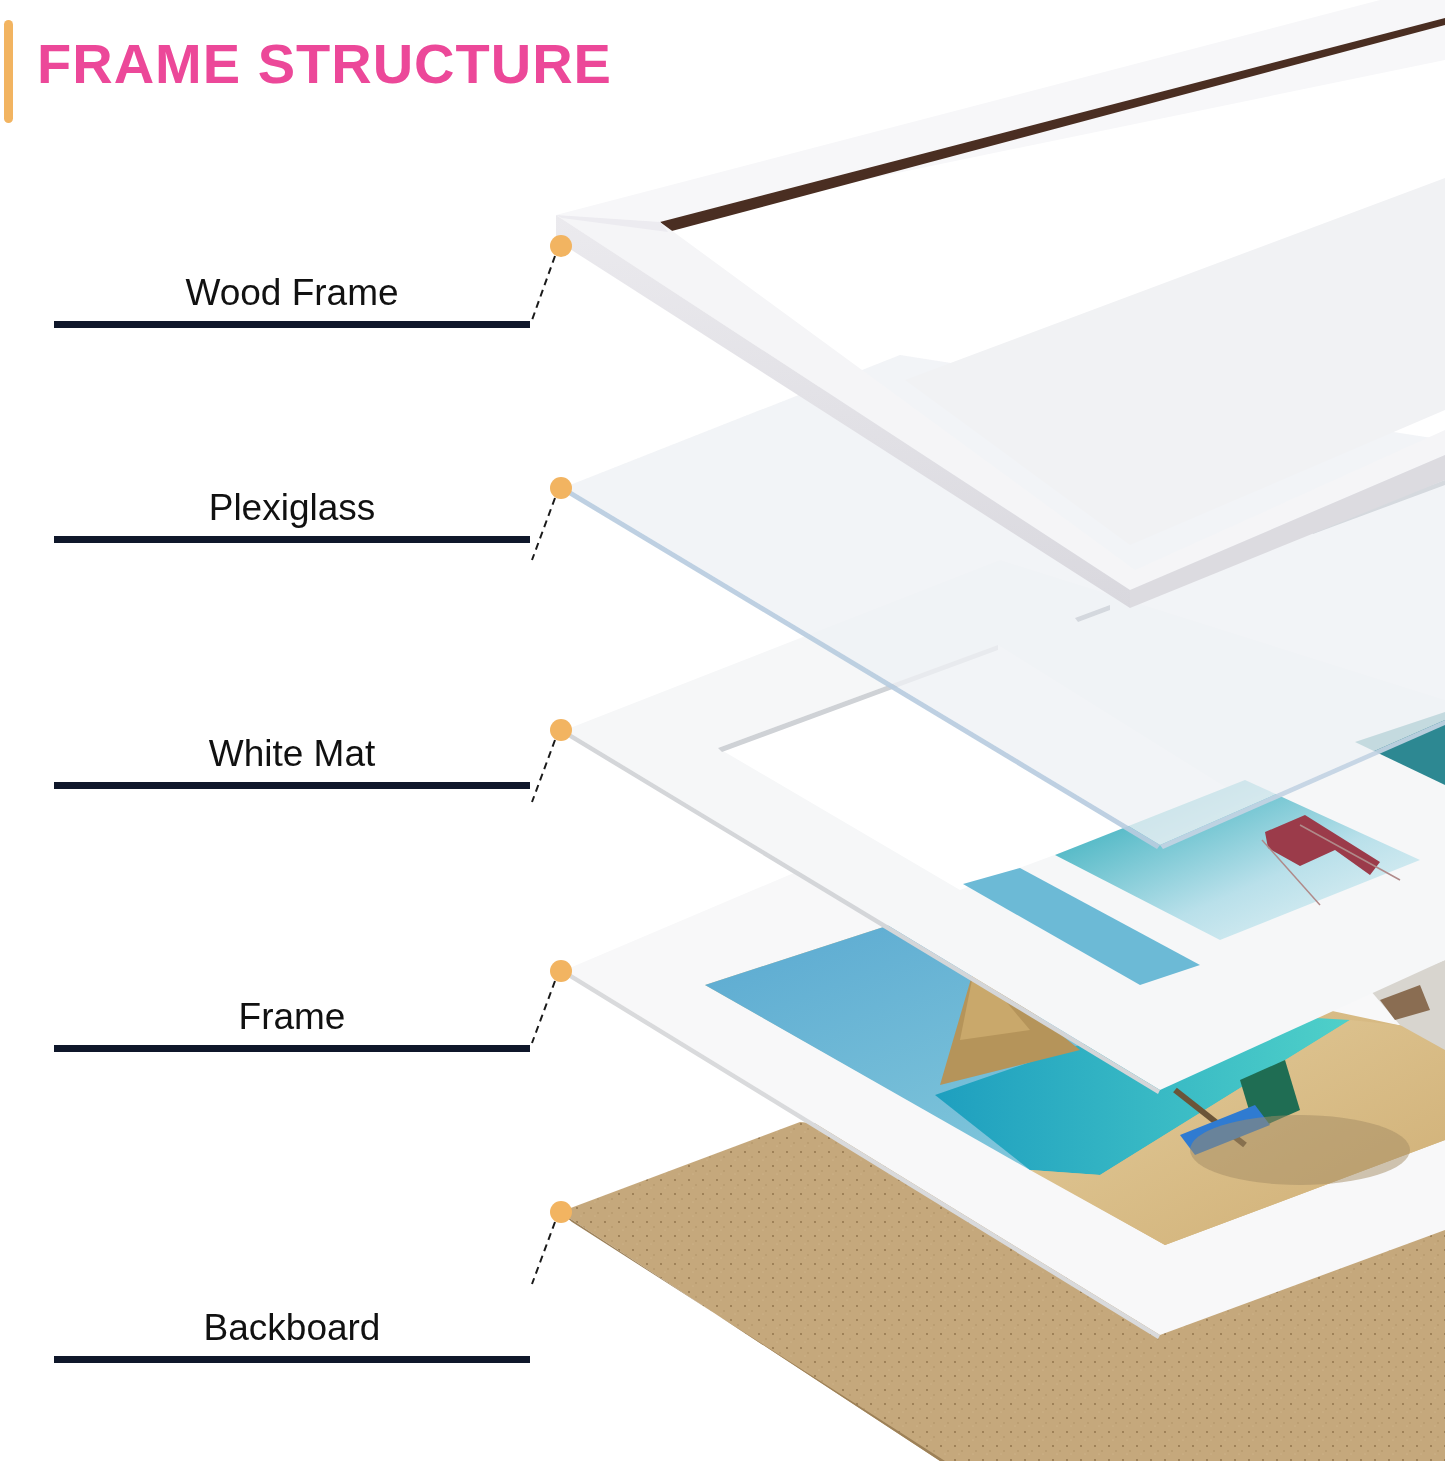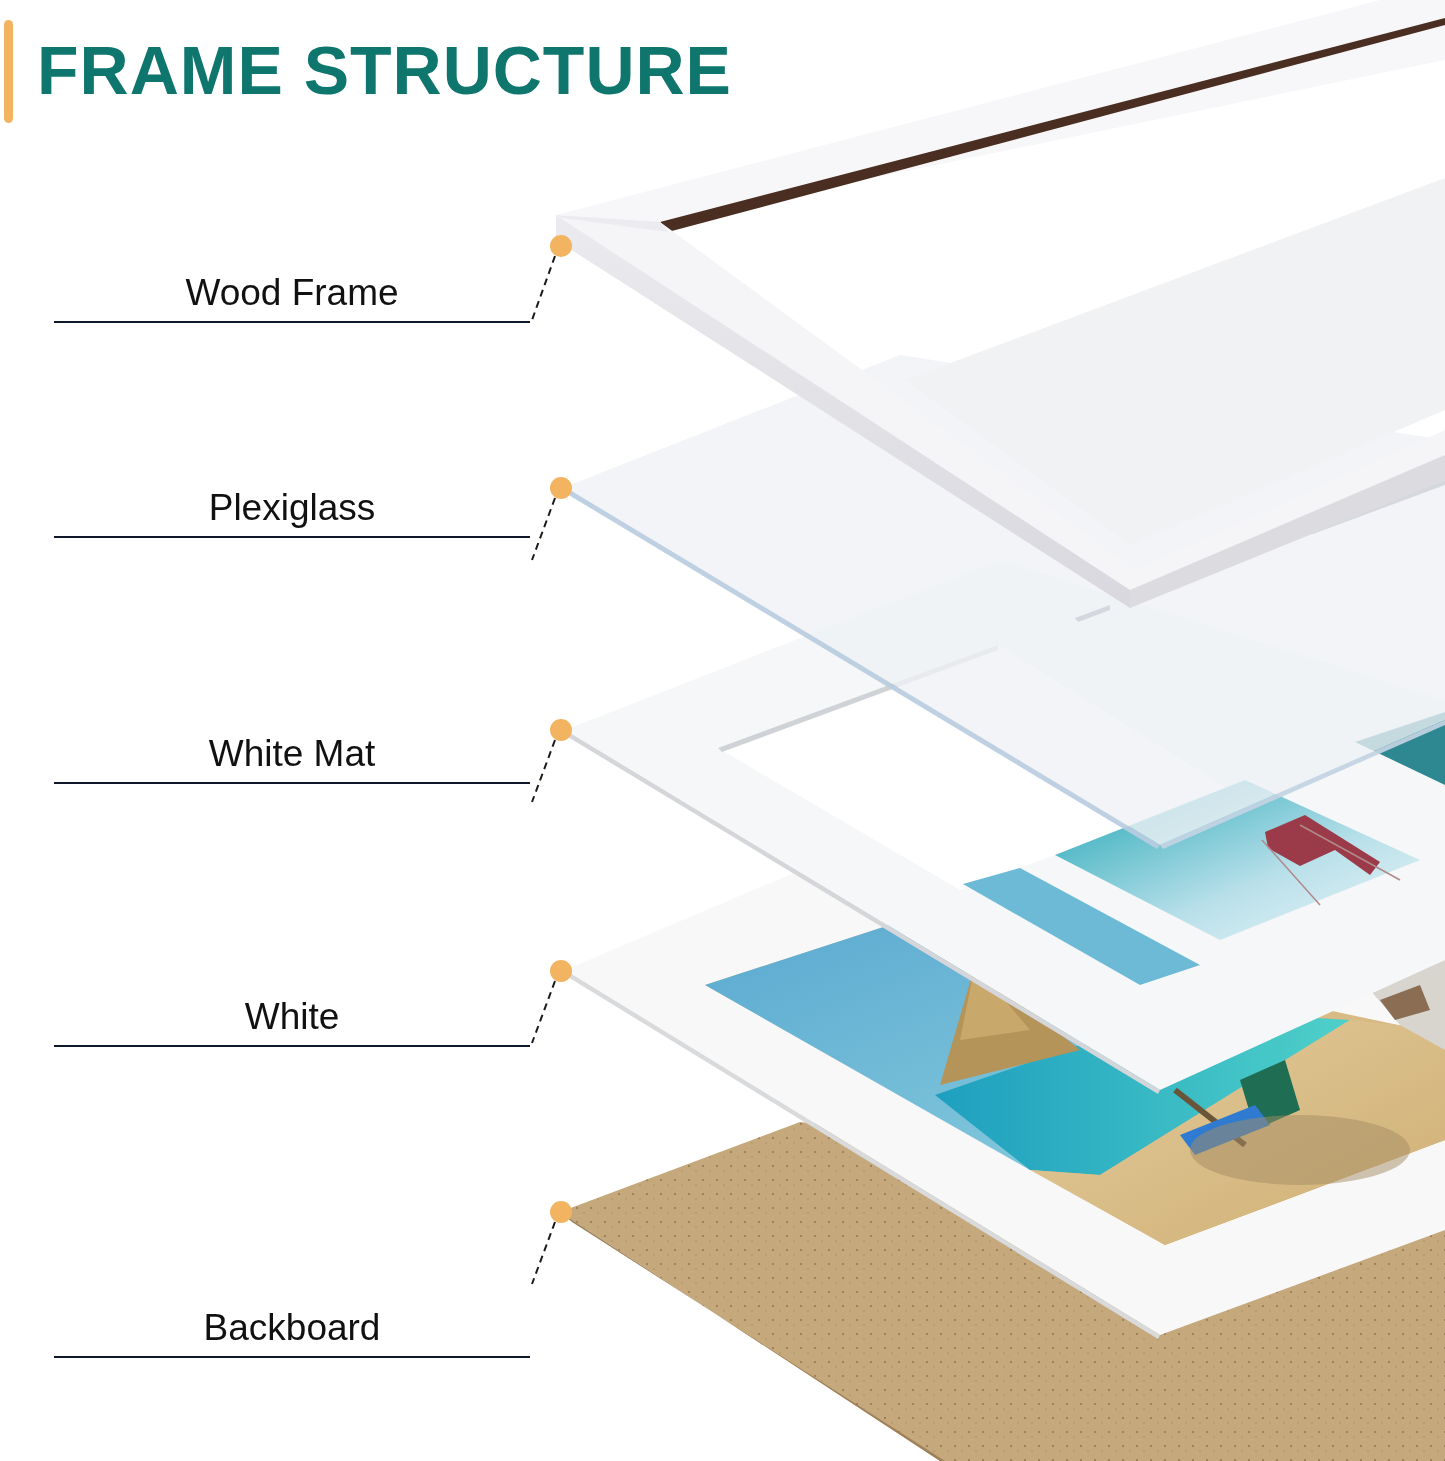--- a/index.html
+++ b/index.html
@@ -1,20 +1,20 @@
 <!DOCTYPE html>
 <html><head>
 <meta charset="utf-8">
 <style>
   html, body { margin: 0; padding: 0; background: #ffffff; }
   body { width: 1445px; height: 1461px; position: relative; overflow: hidden; font-family: "Liberation Sans", sans-serif; }
   .title-bar { position: absolute; left: 4px; top: 20px; width: 9px; height: 103px; border-radius: 5px; background: #f2b461; }
-  .title { position: absolute; left: 37px; top: 30px; font-family: "Liberation Sans", sans-serif; font-weight: 700; font-size: 68px; letter-spacing: 1px; color: #0f766e; line-height: 80px; white-space: nowrap; }
+  .title { position: absolute; left: 37px; top: 24px; font-family: "Liberation Sans", sans-serif; font-weight: 700; font-size: 56px; letter-spacing: 1px; color: #ec4899; line-height: 80px; white-space: nowrap; }
   .art { position: absolute; left: 0; top: 0; width: 1445px; height: 1461px; }
-  .callout { position: absolute; left: 54px; width: 476px; height: 40px; border-bottom: 2px solid #0f172a; }
+  .callout { position: absolute; left: 54px; width: 476px; height: 40px; border-bottom: 7px solid #0f172a; }
   .callout-label { position: absolute; left: 0; right: 0; bottom: 8px; text-align: center; font-family: "Liberation Sans", sans-serif; font-size: 37px; color: #111111; line-height: 40px; white-space: nowrap; }
 </style>
 </head>
 <body>
 
 <div class="title-bar"></div>
 <div class="title">FRAME STRUCTURE</div>
 
 <svg class="art" viewBox="0 0 1445 1461" xmlns="http://www.w3.org/2000/svg">
   <defs>
@@ -140,17 +140,17 @@
 <div class="callout" style="top:281px;">
   <span class="callout-label">Wood Frame</span>
 </div>
 <div class="callout" style="top:496px;">
   <span class="callout-label">Plexiglass</span>
 </div>
 <div class="callout" style="top:742px;">
   <span class="callout-label">White Mat</span>
 </div>
 <div class="callout" style="top:1005px;">
-  <span class="callout-label">White</span>
+  <span class="callout-label">Frame</span>
 </div>
 <div class="callout" style="top:1316px;">
   <span class="callout-label">Backboard</span>
 </div>
 
 </body></html>

